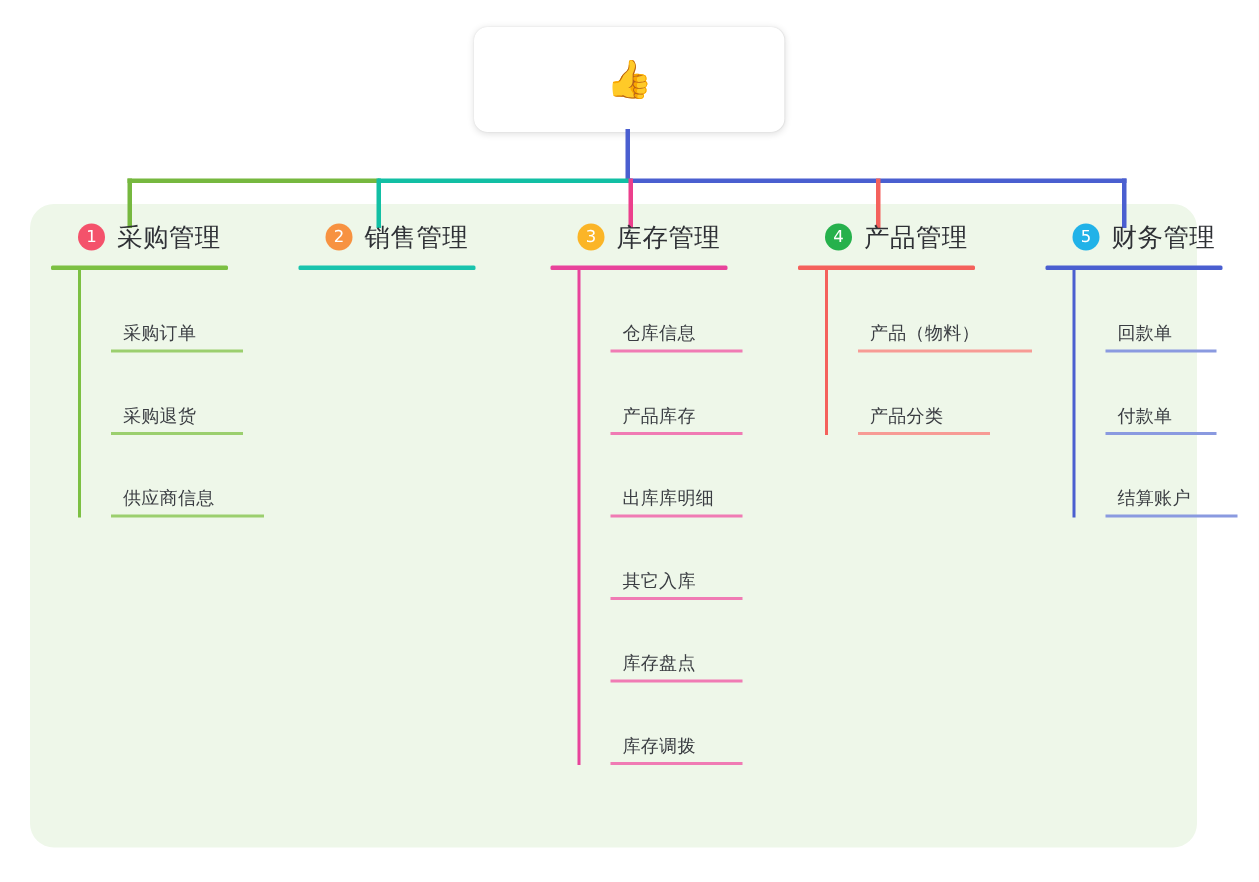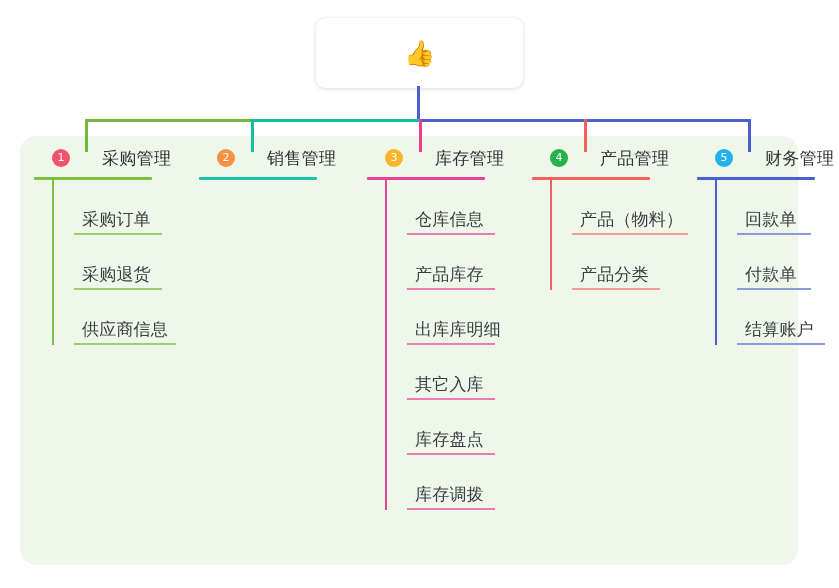--- a/index.html
+++ b/index.html
@@ -84,21 +84,20 @@
     line-height: 18px;
     text-align: center;
     flex: 0 0 auto;
     font-family: "DejaVu Sans", sans-serif;
   }
   .col-title {
     font-size: 17px;
     color: #2f3136;
     white-space: nowrap;
     letter-spacing: 0.3px;
-    margin-left: 24px;
   }
   .col-rule {
     height: 3px;
     margin-top: 7px;
     border-radius: 1px;
   }
 
   
   .col-body {
     position: relative;
@@ -107,21 +106,21 @@
     margin-left: 18px;
   }
   .item {
     position: relative;
     height: 55px;
     display: flex;
     align-items: flex-end;
     box-sizing: border-box;
   }
   .item-label {
-    font-size: 17px;
+    font-size: 12px;
     color: #3a3d42;
     white-space: nowrap;
     padding: 0 4px 4px 8px;
     letter-spacing: 0.2px;
     margin-top: 15px;
   }
   .item-rule {
     position: absolute;
     left: 0;
     bottom: 0;

